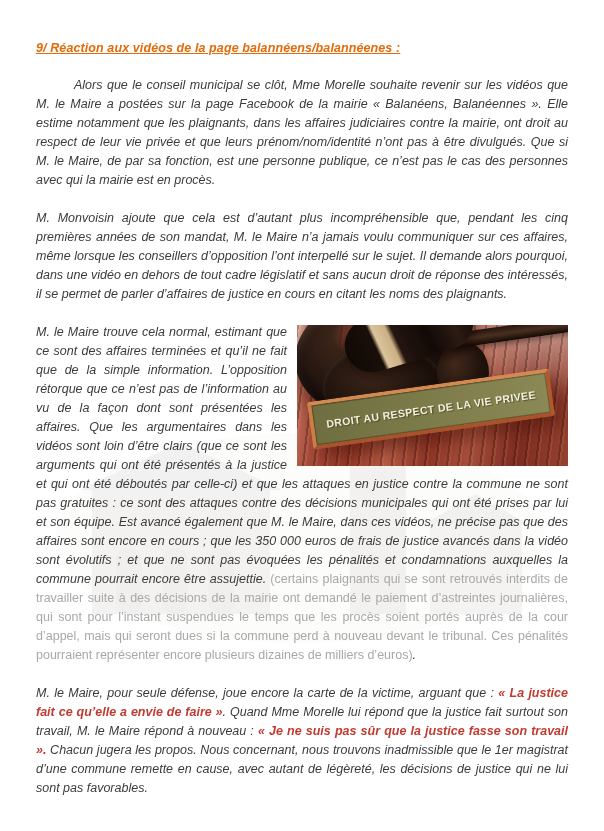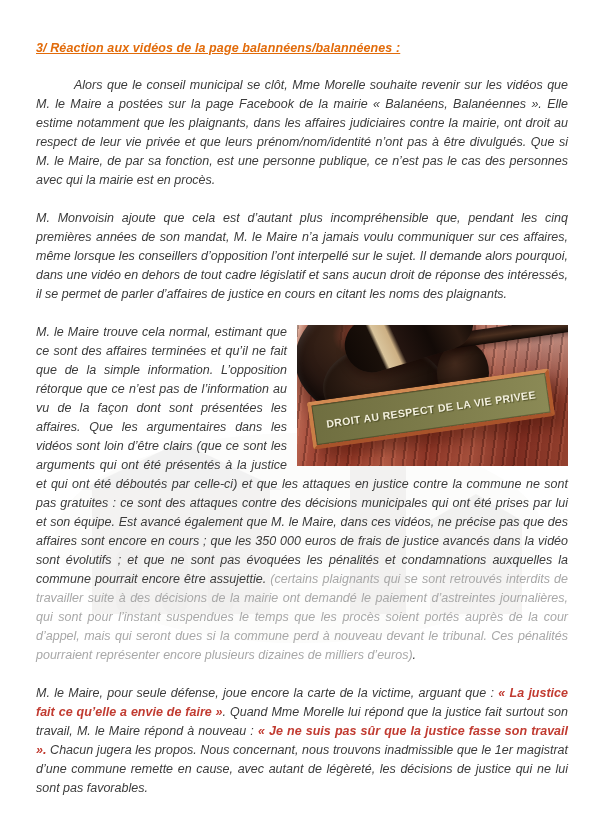--- a/index.html
+++ b/index.html
@@ -27,21 +27,21 @@
   .doc-content { position: relative; z-index: 1; }
   .para {
     font-size: 12.5px;
     line-height: 19px;
     color: var(--body-text, #3B3B3B);
     text-align: justify;
     margin: 0 0 19px 0;
   }
   .para.indent-first { text-indent: 38px; }
   .run-normal { color: var(--body-text, #3B3B3B); font-style: italic; }
-  .run-gray   { color: var(--aside-gray, #A8A8A8); font-style: italic; }
+  .run-gray   { color: var(--aside-gray, #A8A8A8); }
   .run-red    { color: var(--quote-red, #C13B31); font-style: italic; font-weight: 700; }
 
   
   .watermark {
     position: absolute;
     left: 50px; top: 428px;
     width: 510px; height: 218px;
     z-index: 0;
     opacity: 0.11;
     pointer-events: none;
@@ -154,21 +154,21 @@
     <rect x="112" y="120" width="26" height="66" rx="12" fill="#7d7870"></rect>
     <rect x="158" y="120" width="26" height="66" rx="12" fill="#7d7870"></rect>
     <rect x="300" y="34" width="56" height="152" fill="#8f8a82"></rect>
     <polygon points="298,34 328,2 358,34" fill="#817c74"></polygon>
     <rect x="380" y="96" width="92" height="90" fill="#a39d94"></rect>
     <polygon points="374,96 426,66 478,96" fill="#8a857d"></polygon>
   </svg>
 
   <div class="doc-content">
 
-    <div class="doc-title">3/ Réaction aux vidéos de la page balannéens/balannéenes :</div>
+    <div class="doc-title">9/ Réaction aux vidéos de la page balannéens/balannéenes :</div>
 
     <div class="para indent-first"><span class="run-normal">Alors que le conseil municipal se clôt, Mme Morelle souhaite revenir sur les vidéos que M. le Maire a postées sur la page Facebook de la mairie « Balanéens, Balanéennes ». Elle estime notamment que les plaignants, dans les affaires judiciaires contre la mairie, ont droit au respect de leur vie privée et que leurs prénom/nom/identité n’ont pas à être divulgués. Que si M. le Maire, de par sa fonction, est une personne publique, ce n’est pas le cas des personnes avec qui la mairie est en procès.</span></div>
 
     <div class="para"><span class="run-normal">M. Monvoisin ajoute que cela est d’autant plus incompréhensible que, pendant les cinq premières années de son mandat, M. le Maire n’a jamais voulu communiquer sur ces affaires, même lorsque les conseillers d’opposition l’ont interpellé sur le sujet. Il demande alors pourquoi, dans une vidéo en dehors de tout cadre législatif et sans aucun droit de réponse des intéressés, il se permet de parler d’affaires de justice en cours en citant les noms des plaignants.</span></div>
 
     <div class="para"><span class="figure">
           <span class="sound-block"></span>
           <span class="sound-block-inner"></span>
           <span class="gavel-stand"></span>
           <span class="gavel-handle"></span>

